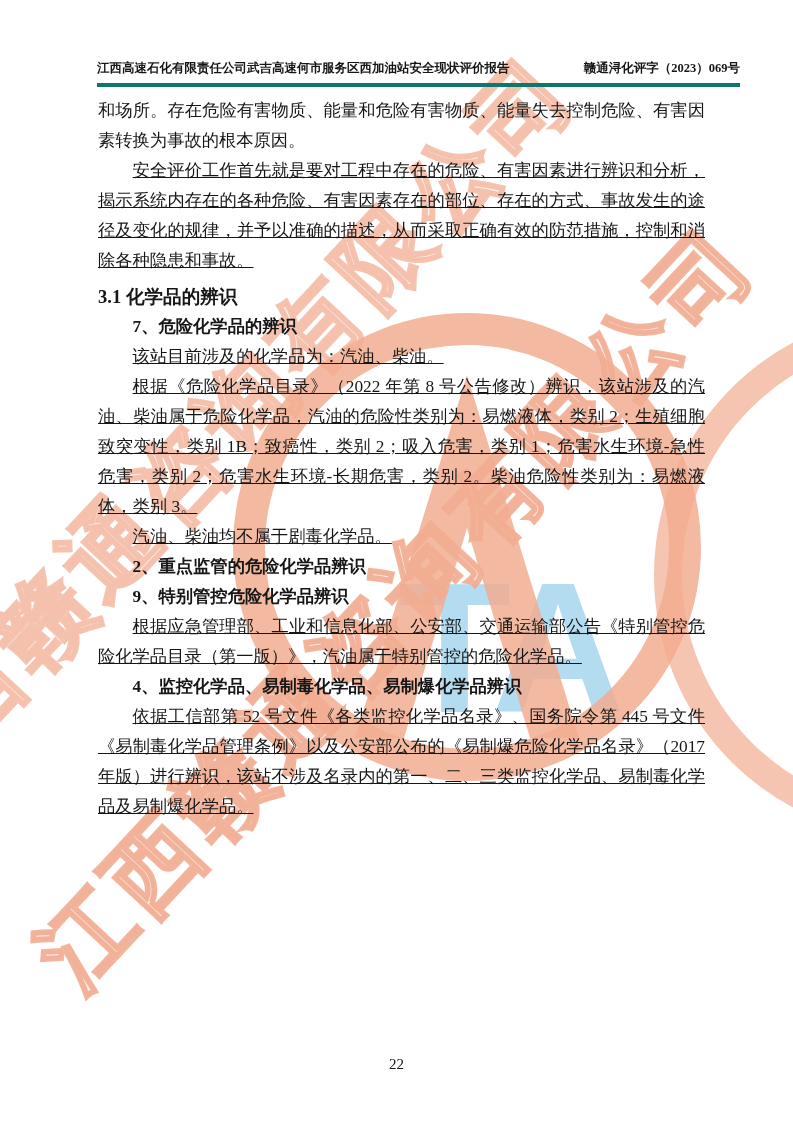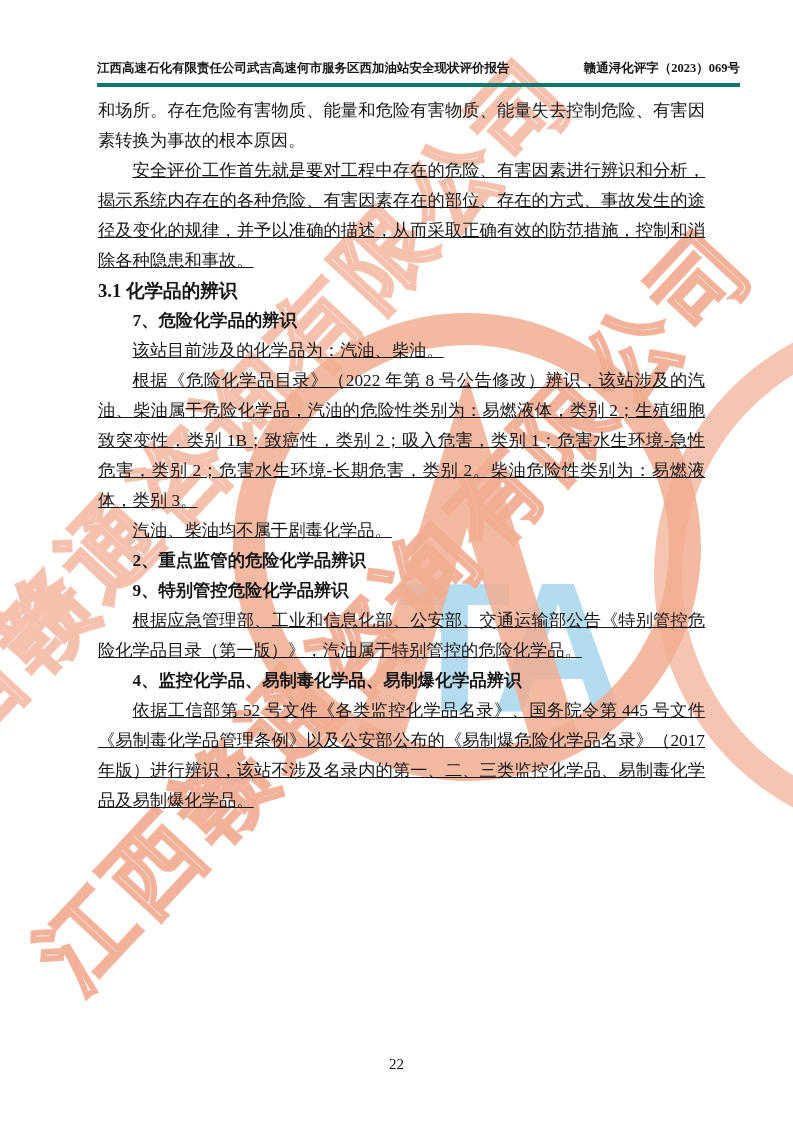--- a/index.html
+++ b/index.html
@@ -56,20 +56,21 @@
     position:absolute; z-index:2;
     left:98px; top:96px; width:607px;
     font-size:17.3px; line-height:30px;
     text-align:justify; text-justify:inter-ideograph;
   }
   .content p { margin:0; }
   .content p.body       { text-indent:2em;text-decoration:underline; }
   .content p.body-noindent { text-indent:0; }
   .content p.h1 {
     font-weight:bold; font-size:18.6px;
+    margin-top:6px;
     text-indent:0;
   }
   .content p.h2 { font-weight:bold; text-indent:2em; }
 
   
   .footer {
     position:absolute; z-index:2;
     left:0; right:0; top:1032px;
     text-align:center;
     font-size:15px;

